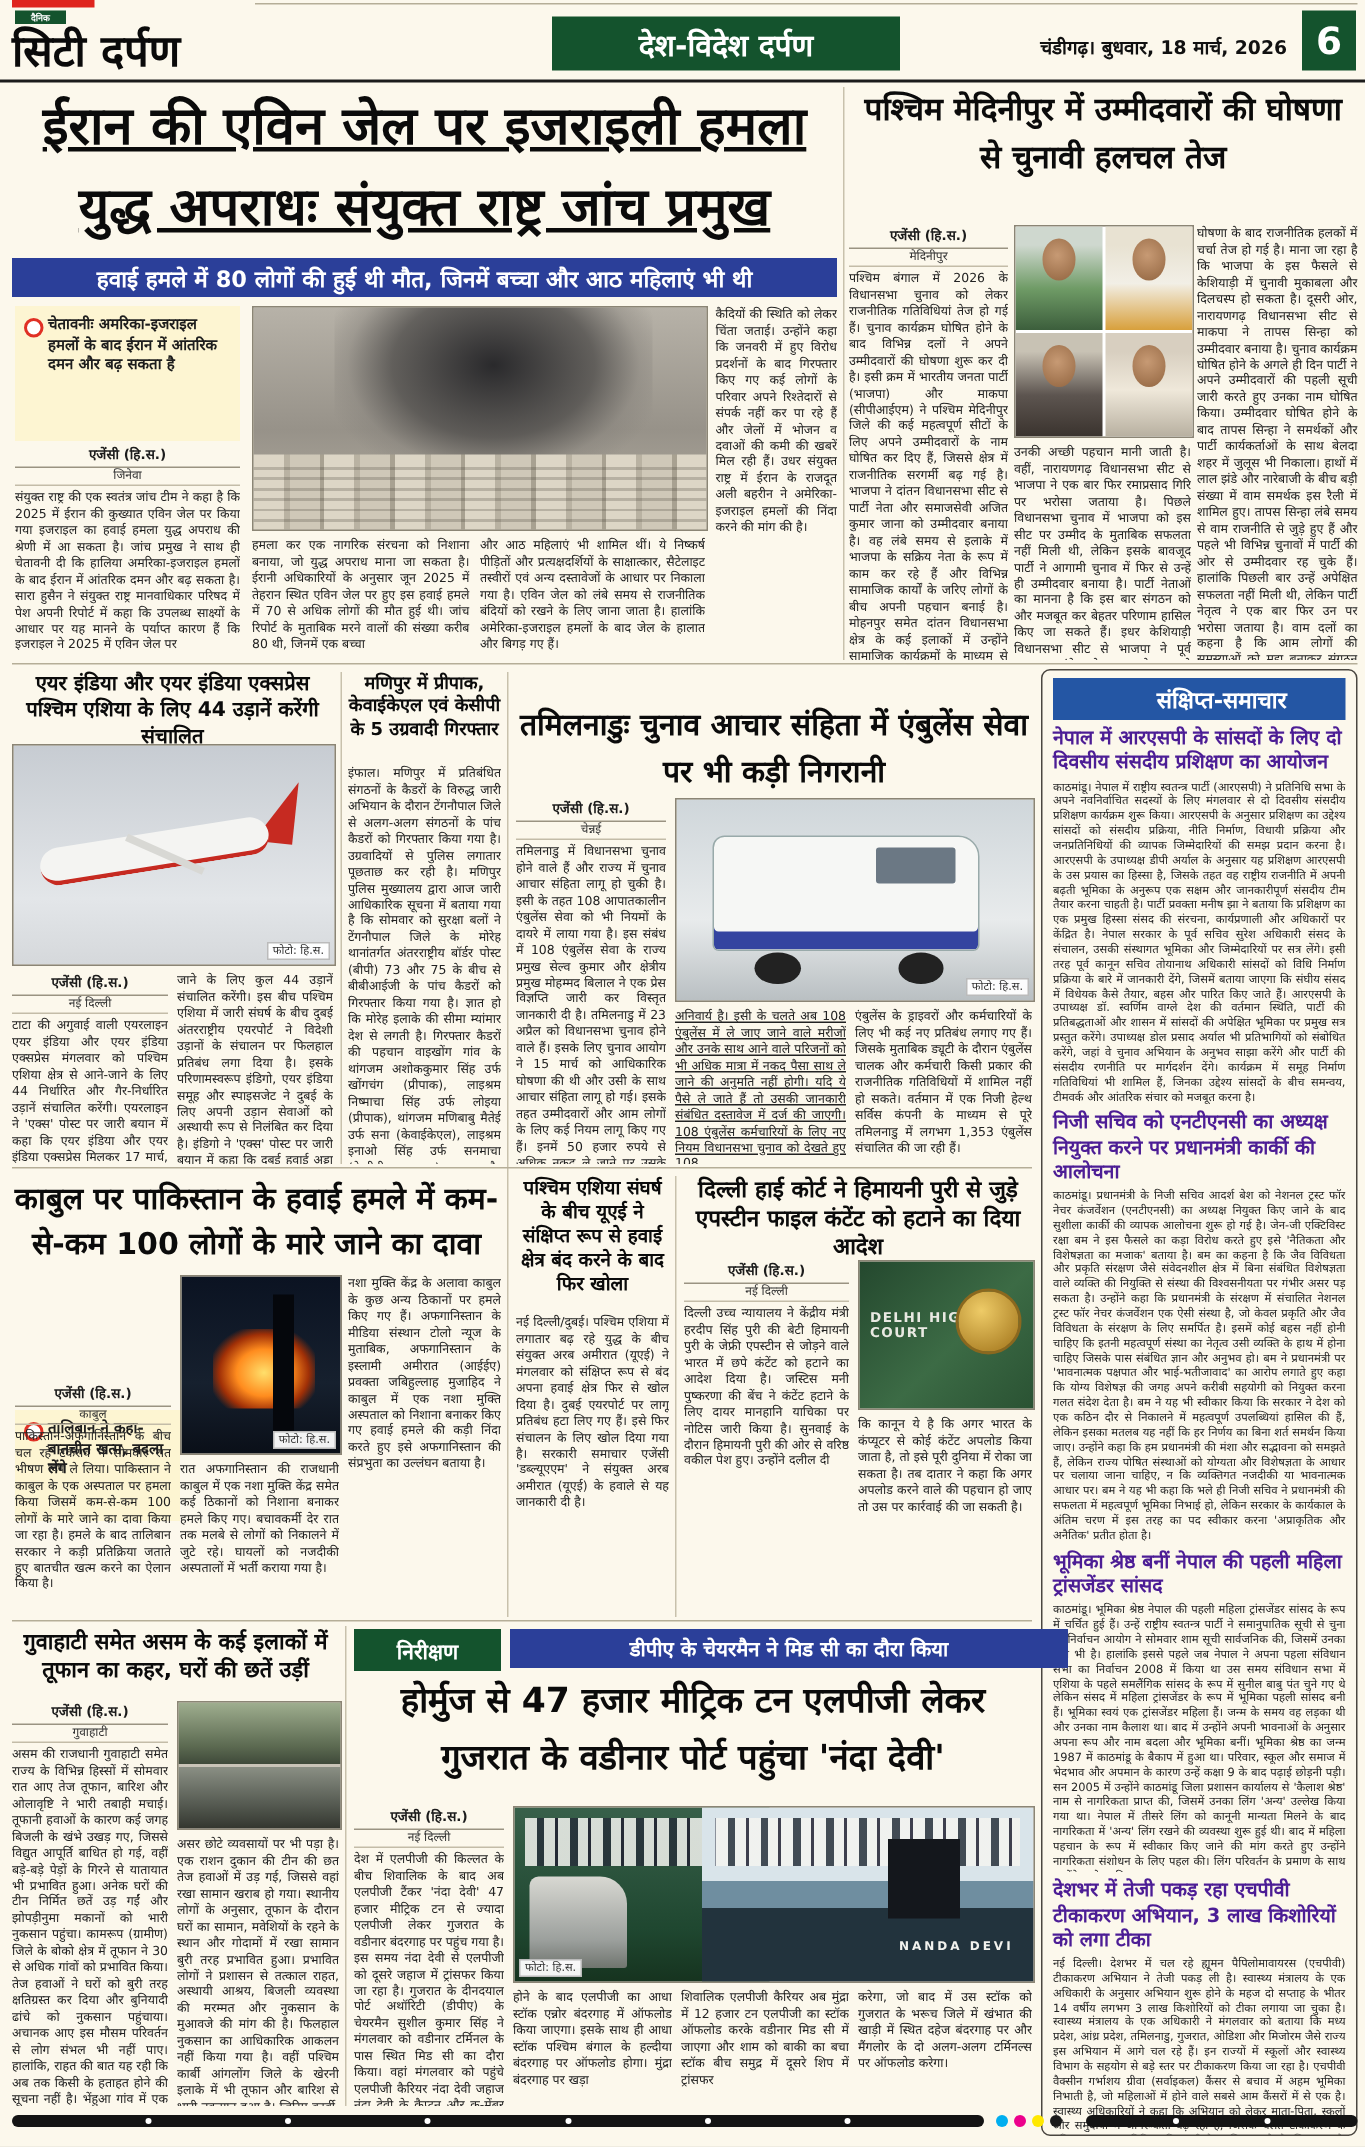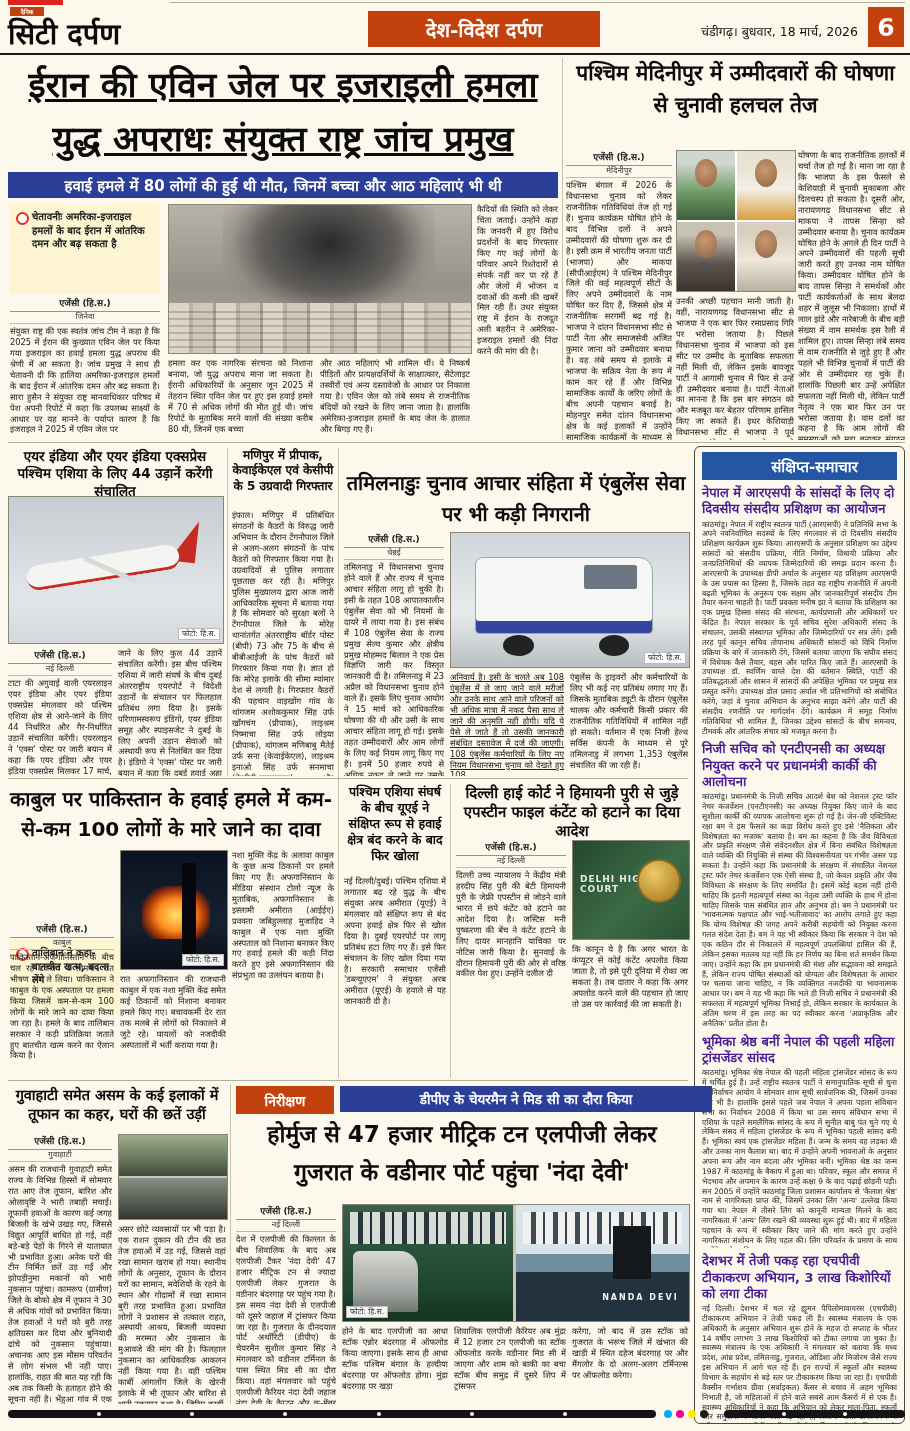--- a/index.html
+++ b/index.html
@@ -4,21 +4,21 @@
 <style>
   html,body{margin:0;padding:0;background:#e8e4d8;}
   .page{position:relative;width:910px;height:1431px;background:#fcf8ec;overflow:hidden;
         font-family:"DejaVu Sans","Liberation Sans",sans-serif;color:#1c1c1c;}
   .abs{position:absolute;}
   .hl{font-weight:bold;text-align:center;color:#0b0b0b;line-height:1.28;}
   .body-txt{font-size:8.3px;line-height:1.32;text-align:justify;color:#222;overflow:hidden;}
   .byline{font-weight:bold;font-size:9px;text-align:center;border-bottom:1px solid #9a9382;padding-bottom:2px;}
   .place{font-size:8px;text-align:center;border-bottom:1px solid #c3bca8;padding:1px 0 2px;color:#333;}
   .bluebar{background:#2b3f99;color:#fff;font-weight:bold;display:flex;align-items:center;justify-content:center;}
-  .redbox{background:#c2410c;color:#fff;font-weight:bold;display:flex;align-items:center;justify-content:center;}
+  .redbox{background:#14532d;color:#fff;font-weight:bold;display:flex;align-items:center;justify-content:center;}
   .note{background:#fdf5d2;font-weight:bold;font-size:10px;line-height:1.35;color:#1d1d1d;padding:6px 6px 6px 22px;position:relative;}
   .ring{position:absolute;left:6px;top:8px;width:9px;height:9px;border:2.5px solid #e03024;border-radius:50%;background:#fff;}
   .photo{position:absolute;border:1px solid #8b8575;overflow:hidden;background:#c9c4b8;}
   .cap{position:absolute;right:3px;bottom:3px;background:rgba(255,255,255,.95);border:1px solid #bbb;
        font-size:7.5px;padding:0 3px;color:#333;line-height:1.4;}
   .vrule{position:absolute;width:1px;background:#c8c1ac;}
   .hrule{position:absolute;height:1px;background:#b5ae98;}
   
   .smoke-sky{position:absolute;inset:0;background:linear-gradient(180deg,#b7b2a8,#979289 55%,#b5afa2);}
   .smoke-plume{position:absolute;left:18%;top:-8%;width:70%;height:85%;
@@ -53,21 +53,21 @@
   .p4{background:linear-gradient(180deg,#d8cfc0 18%,#efe8da 55%,#b8b0a0);}
   .face{position:absolute;left:50%;top:12%;width:38%;height:40%;margin-left:-19%;border-radius:50%;
       background:radial-gradient(circle at 45% 40%,#c79a74,#9c6f4a 80%);}
   .ptile{position:relative;overflow:hidden;}
   .storm1{background:linear-gradient(180deg,#9fae8f,#5d6b52 70%,#3f4a3a);}
   .storm2{background:linear-gradient(180deg,#8a8f84,#565b52 60%,#33362f);}
   .ship-room{position:absolute;left:0;top:0;width:49%;height:100%;
       background:linear-gradient(180deg,#38604a,#1f4730 70%,#16331f);}
   .ship-machines{position:absolute;left:6%;bottom:8%;width:38%;height:52%;
       background:linear-gradient(180deg,#d8d8d2,#9b9f9c 70%,#70756f);border-radius:6px 18px 2px 2px;}
-  .ship-sea{position:absolute;right:0;top:0;width:50%;height:100%;background:linear-gradient(180deg,#d9e4ea 0 42%,#6f8ea0 42% 58%,#22333d 58%);}
+  .ship-sea{position:absolute;right:0;top:0;width:50%;height:100%;background:linear-gradient(180deg,#d9e4ea 0 42%,#6f8ea0 42% 58%,#22333d 58%);padding-left:48px;}
   .ship-block{position:absolute;right:22%;top:18%;width:22%;height:46%;background:#14171c;}
   .ship-name{position:absolute;right:6%;bottom:16%;color:#f2f2ee;font-weight:bold;font-size:8px;letter-spacing:2px;}
   .crew-row{position:absolute;left:4%;top:6%;width:92%;height:28%;opacity:.85;
       background:repeating-linear-gradient(90deg,#f4f4f0 0 8px,#27303a 8px 13px,#f4f4f0 13px 20px,#223 20px 22px);}
   .bbar{position:absolute;height:8px;background:#141414;border-radius:4px;display:flex;align-items:center;justify-content:space-evenly;}
   .bdot{width:4px;height:4px;border-radius:50%;background:#fff;}
   .cdot{width:8px;height:8px;border-radius:50%;display:inline-block;margin-right:4px;}
   .brief-panel{position:absolute;border:1.5px solid #4a4640;border-radius:6px;padding:5px 7px;box-sizing:border-box;background:#fcf8ec;overflow:hidden;}
   .brief-head{font-weight:bold;font-size:13px;line-height:1.25;color:#4c1d95;margin:5px 0 2px;}
   .brief-body{font-size:7.6px;line-height:1.3;text-align:justify;color:#262626;overflow:hidden;}
@@ -77,21 +77,21 @@
 
 <div class="page">
 
   <div class="abs" style="left:8px;top:0;width:55px;height:5px;background:#df241d;"></div>
   <div class="hrule" style="left:170px;top:2px;width:735px;"></div>
 
   <div class="abs" style="left:0;top:5px;width:910px;height:48px;">
     <div class="abs redbox" style="left:10px;top:2px;width:34px;height:9px;font-size:6px;">दैनिक</div>
     <div class="abs" style="left:8px;top:8px;font-size:29px;font-weight:bold;color:#0a0a0a;">सिटी दर्पण</div>
     <div class="abs redbox" style="left:368px;top:6px;width:232px;height:36px;font-size:20px;">देश-विदेश दर्पण</div>
-    <div class="abs" style="left:600px;top:18px;width:258px;text-align:right;font-size:12.5px;font-weight:normal;color:#111;">चंडीगढ़। बुधवार, 18 मार्च, 2026</div>
+    <div class="abs" style="left:600px;top:18px;width:258px;text-align:right;font-size:12.5px;font-weight:bold;color:#111;">चंडीगढ़। बुधवार, 18 मार्च, 2026</div>
     <div class="abs redbox" style="left:868px;top:2px;width:36px;height:40px;font-size:25px;">6</div>
   </div>
   <div class="abs" style="left:0;top:53px;width:910px;height:2px;background:#1c1c1c;"></div>
 
   <div class="abs hl" style="left:8px;top:58px;width:550px;height:112px;font-size:35px;line-height:1.55;text-decoration:underline;">ईरान की एविन जेल पर इजराइली हमला युद्ध अपराधः संयुक्त राष्ट्र जांच प्रमुख</div>
   <div class="abs bluebar" style="left:8px;top:172px;width:550px;height:26px;font-size:15px;">हवाई हमले में 80 लोगों की हुई थी मौत, जिनमें बच्चा और आठ महिलाएं भी थी</div>
 
   <div class="abs note" style="left:10px;top:204px;width:122px;height:78px;">
     <span class="ring"></span>
     <span>चेतावनीः अमरिका-इजराइल हमलों के बाद ईरान में आंतरिक दमन और बढ़ सकता है</span>

